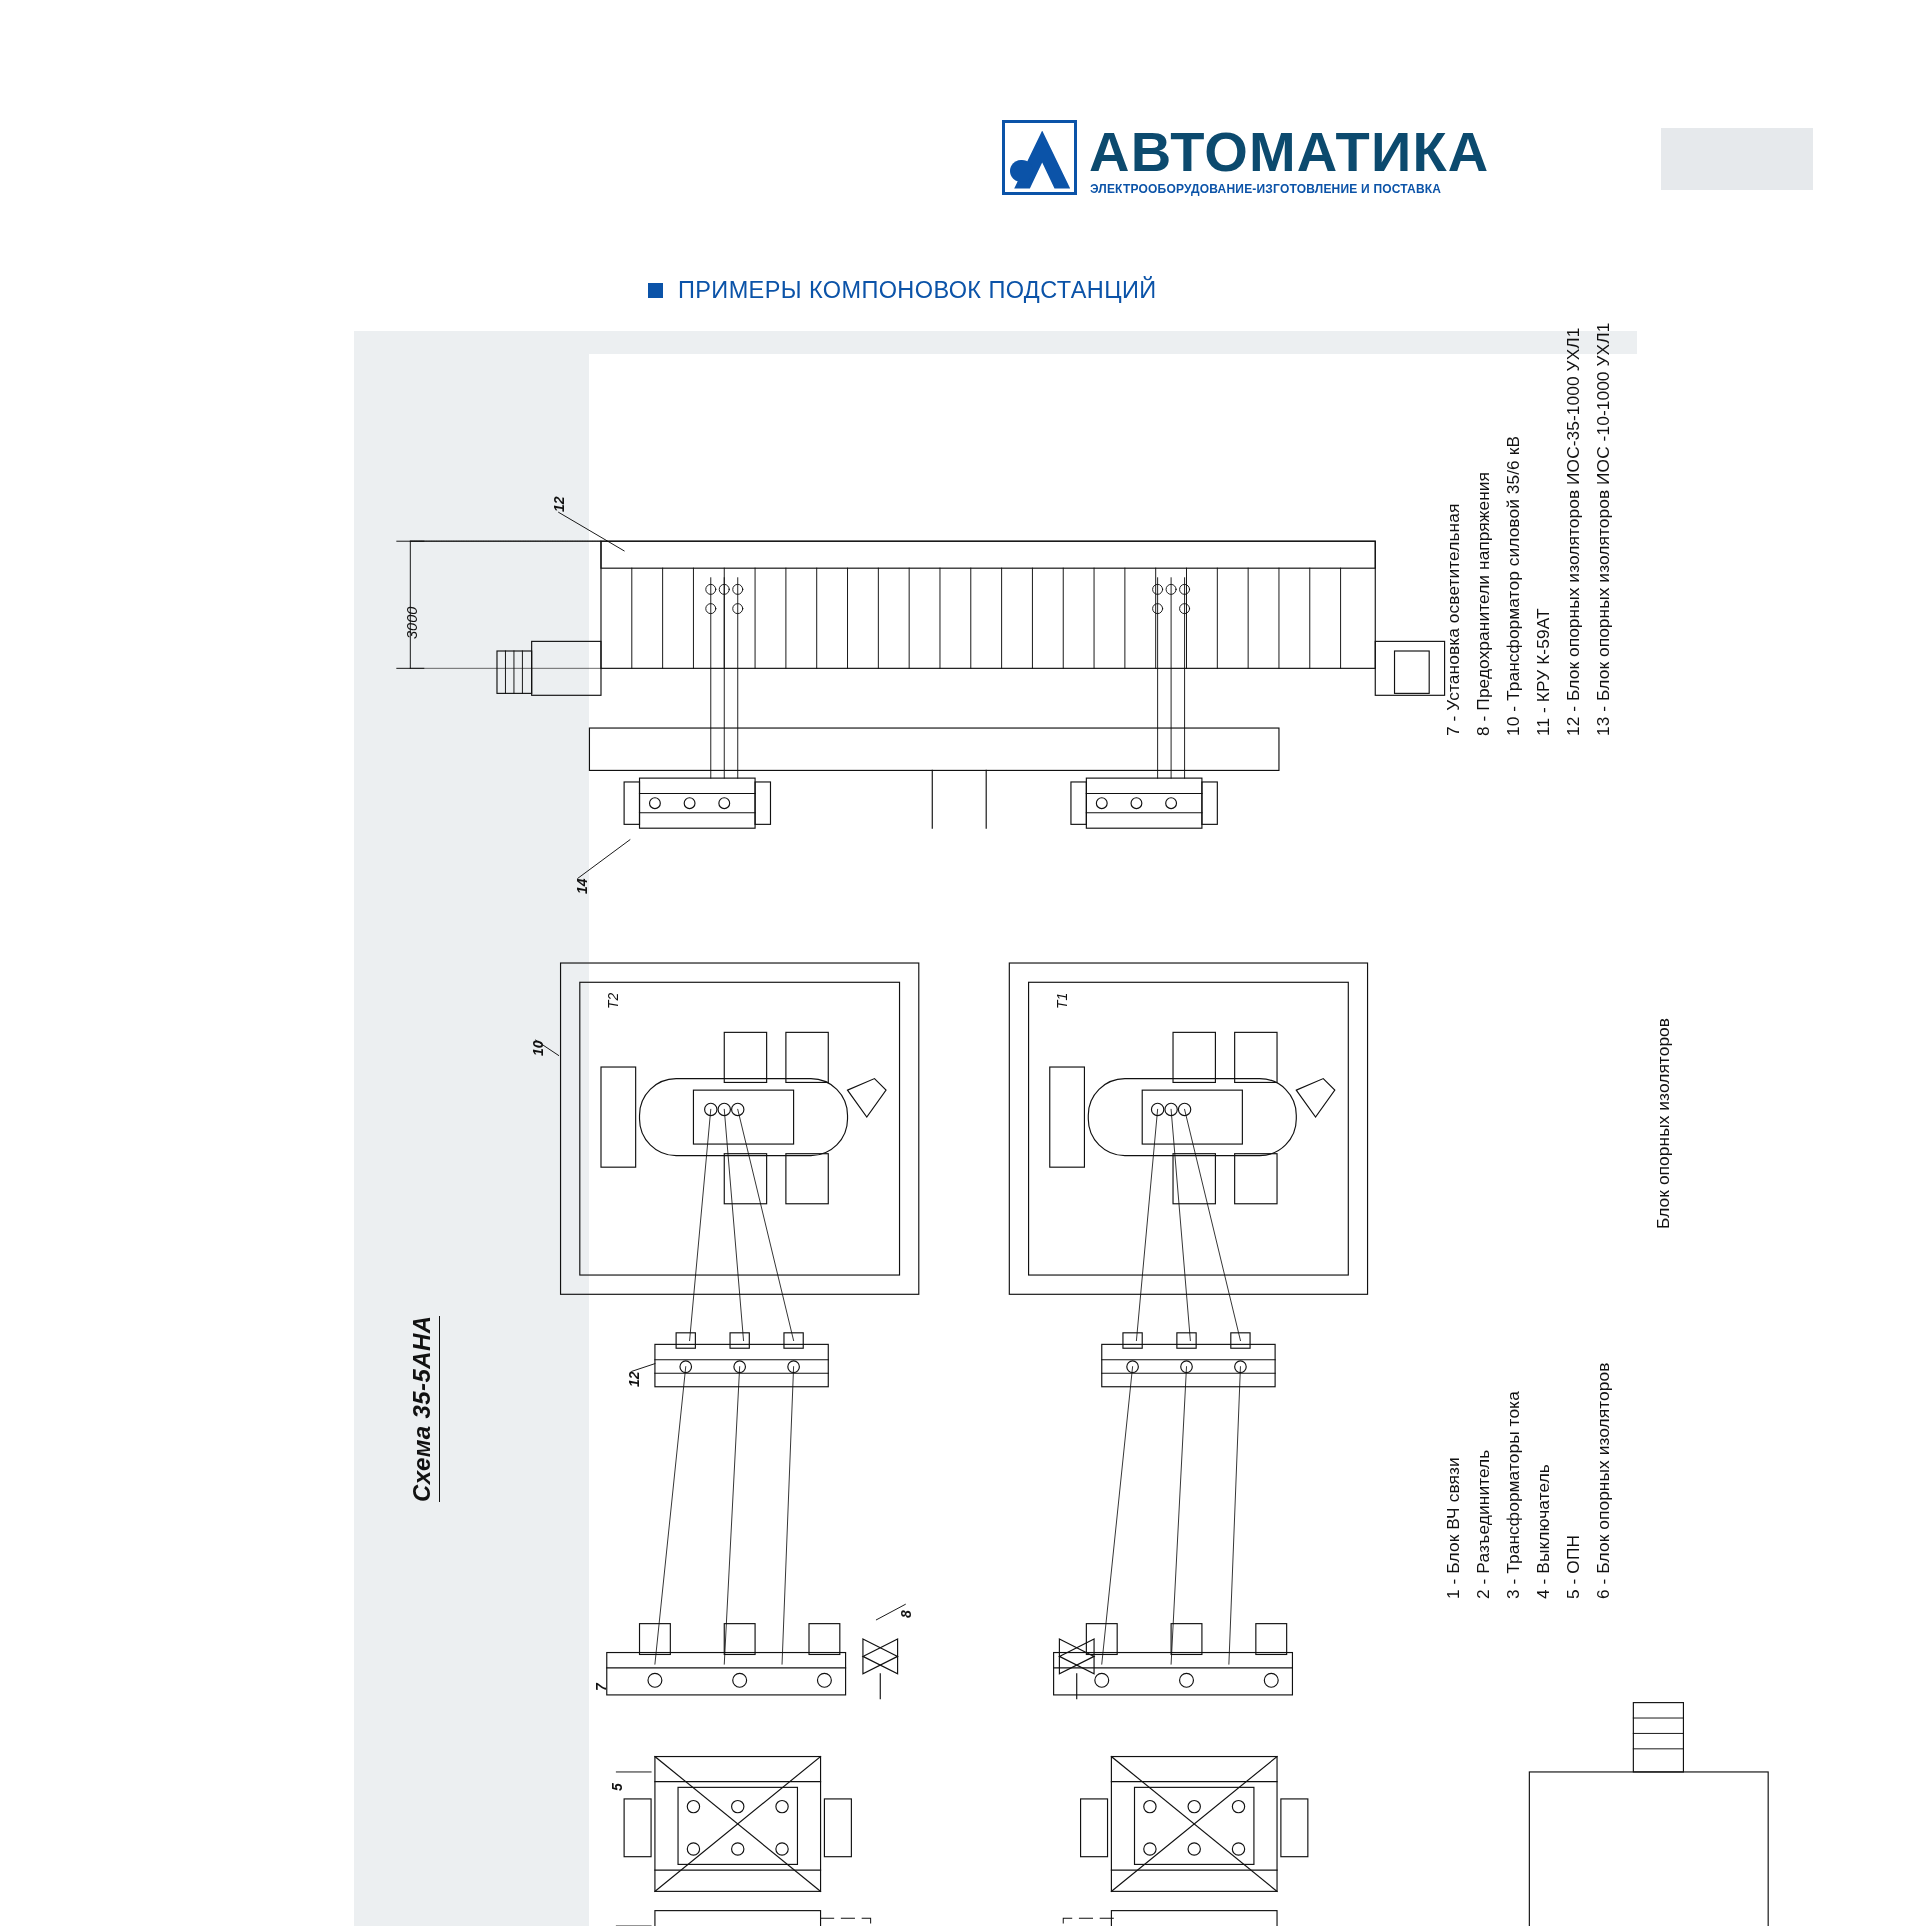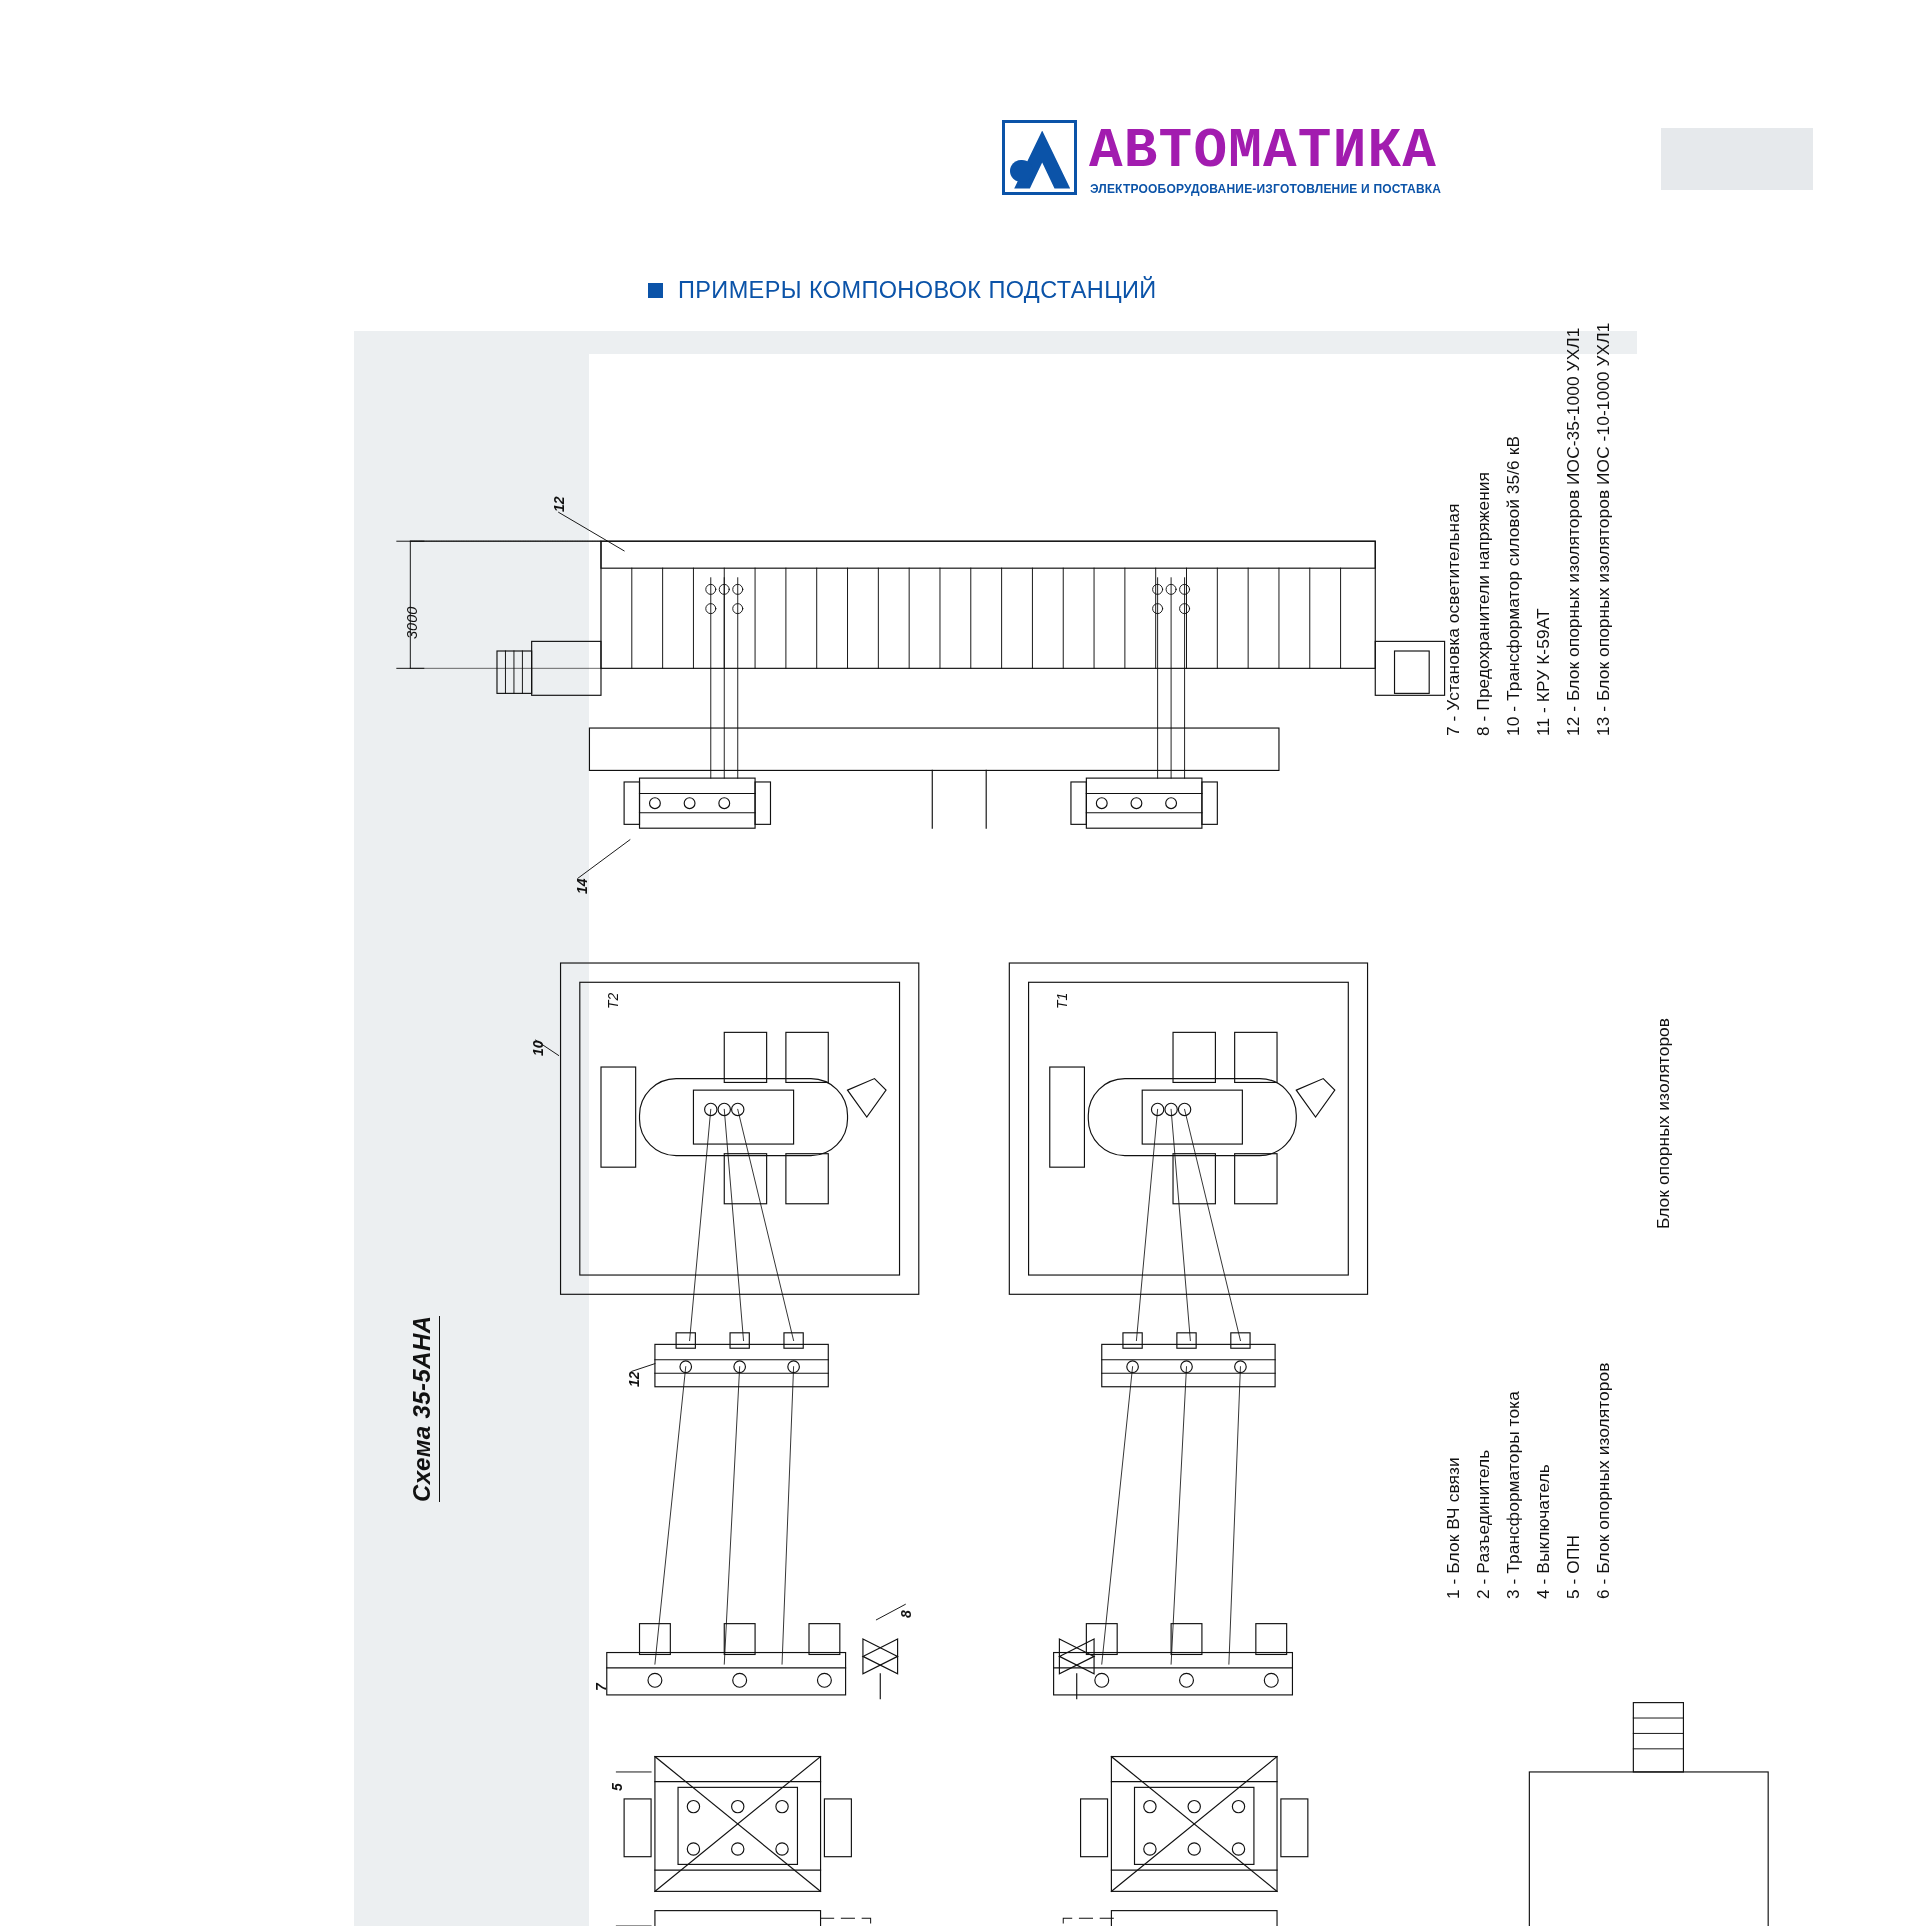--- a/index.html
+++ b/index.html
@@ -75,22 +75,22 @@
     background: #0b53a8;
     border-radius: 50%;
   }
   .logo-word {
     position: absolute;
     left: 87px;
     top: 3.1px;
     font-size: 56px;
     font-weight: bold;
     letter-spacing: 1.2px;
-    color: #a21caf;
-    font-family: Liberation Mono, monospace;
+    color: #0c4a6e;
+    font-family: Liberation Sans, sans-serif;
     white-space: nowrap;
   }
   .logo-sub {
     position: absolute;
     left: 88px;
     top: 66px;
     font-size: 12px;
     font-weight: bold;
     letter-spacing: 0.2px;
     color: #0b53a8;

